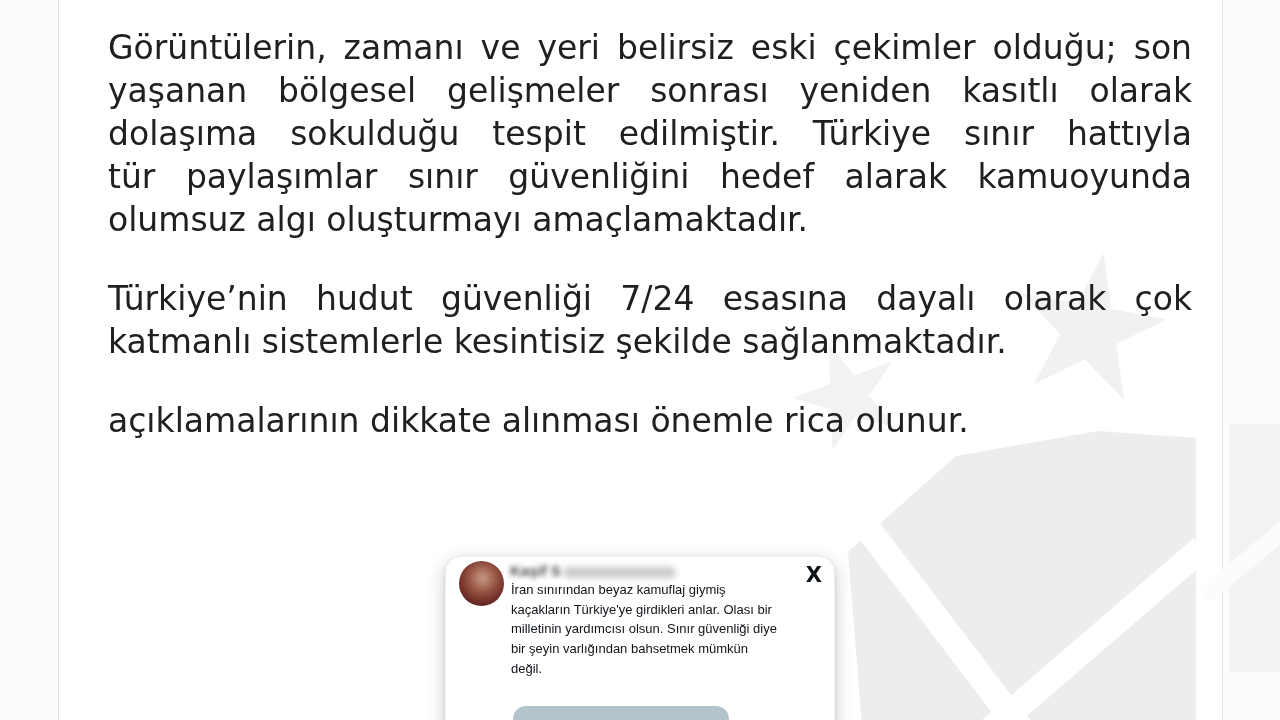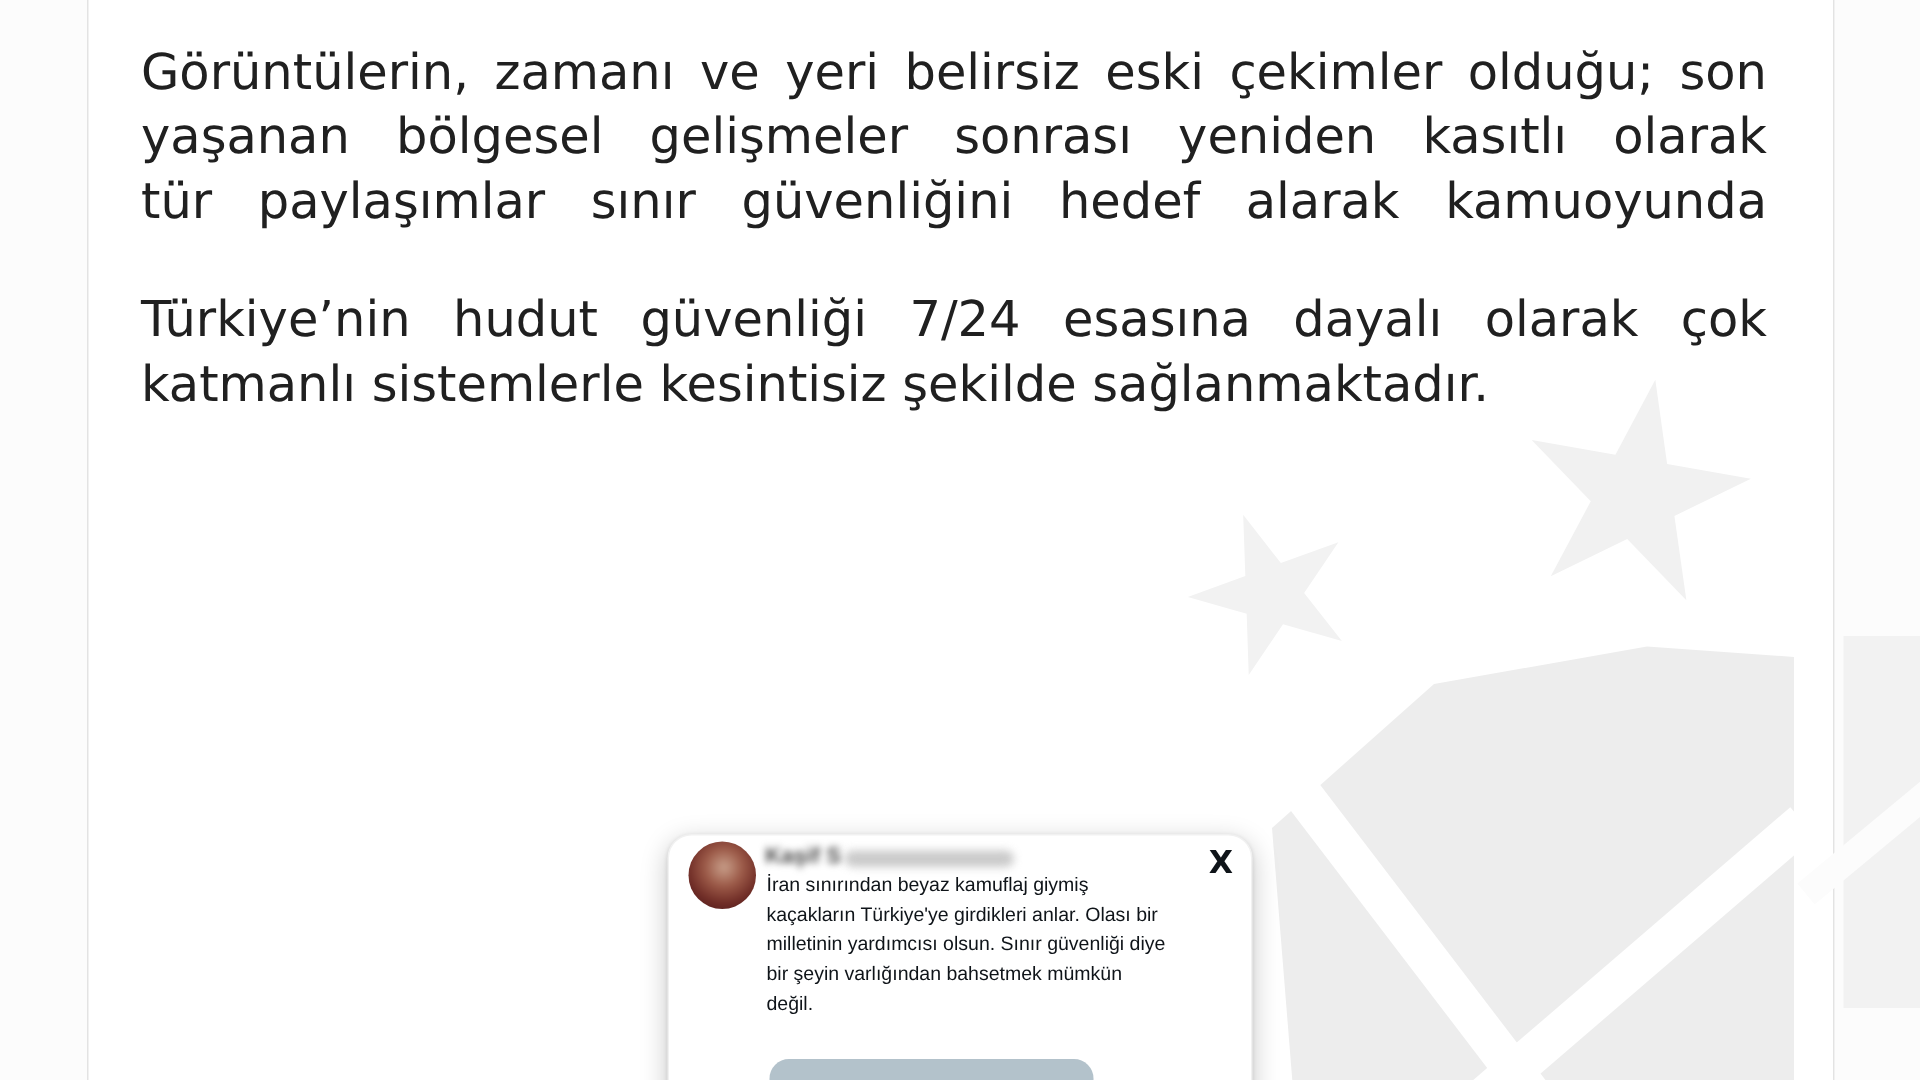--- a/index.html
+++ b/index.html
@@ -14,21 +14,21 @@
     background:#ffffff;
     border-left:1px solid #e3e3e3;border-right:1px solid #e3e3e3;
   }
   .strip{position:absolute;top:0;height:720px;background:#fcfcfc;}
   .strip.left{left:0;width:58px;}
   .strip.right{right:0;width:58px;}
   
   .watermark{position:absolute;left:0;top:0;width:1280px;height:720px;pointer-events:none;}
   
   .content{
-    position:absolute;left:94px;top:26px;width:1084px;
+    position:absolute;left:108px;top:26px;width:1084px;
     color:#202020;font-size:33px;line-height:43px;
     font-family:"DejaVu Sans",sans-serif;
   }
   .para{margin:0 0 36px 0;}
   .ln{text-align:justify;white-space:normal;}
   .jl{text-align-last:justify;}
   
   .tweet{
     position:absolute;left:445px;top:556px;width:388px;height:210px;
     background:#ffffff;border-radius:16px;border:1px solid #f1f1f1;
@@ -83,27 +83,30 @@
   <path d="M846,500 L1046,762" stroke="#ffffff" stroke-width="26"></path>
   <path d="M944,770 L1202,548" stroke="#ffffff" stroke-width="26"></path>
   <rect x="1229" y="424" width="51" height="248" fill="#f2f2f2"></rect>
   <path d="M1204,596 L1298,518" stroke="#fcfcfc" stroke-width="18"></path>
 </svg>
 
 <div class="content">
   <div class="para">
     <div class="ln jl">Görüntülerin, zamanı ve yeri belirsiz eski çekimler olduğu; son</div>
     <div class="ln jl">yaşanan bölgesel gelişmeler sonrası yeniden kasıtlı olarak</div>
+    <div class="ln jl">dolaşıma sokulduğu tespit edilmiştir. Türkiye sınır hattıyla</div>
     <div class="ln jl">tür paylaşımlar sınır güvenliğini hedef alarak kamuoyunda</div>
+    <div class="ln">olumsuz algı oluşturmayı amaçlamaktadır.</div>
   </div>
   <div class="para">
     <div class="ln jl">Türkiye’nin hudut güvenliği 7/24 esasına dayalı olarak çok</div>
     <div class="ln">katmanlı sistemlerle kesintisiz şekilde sağlanmaktadır.</div>
   </div>
   <div class="para">
+    <div class="ln">açıklamalarının dikkate alınması önemle rica olunur.</div>
   </div>
 </div>
 
 <div class="tweet">
   <div class="t-avatar">
     <div class="blob"></div>
   </div>
   <div class="t-name">Kaşif S</div>
   <div class="t-handle"></div>
   <div class="t-xlogo">X</div>

